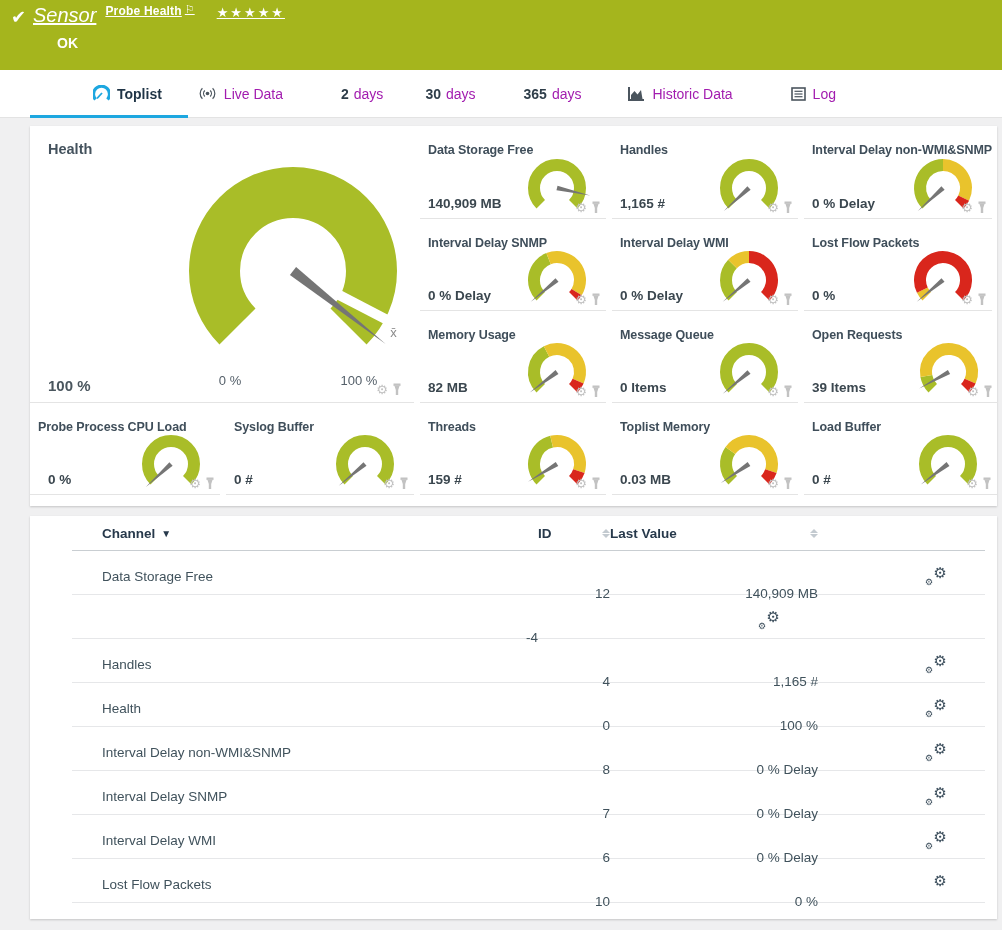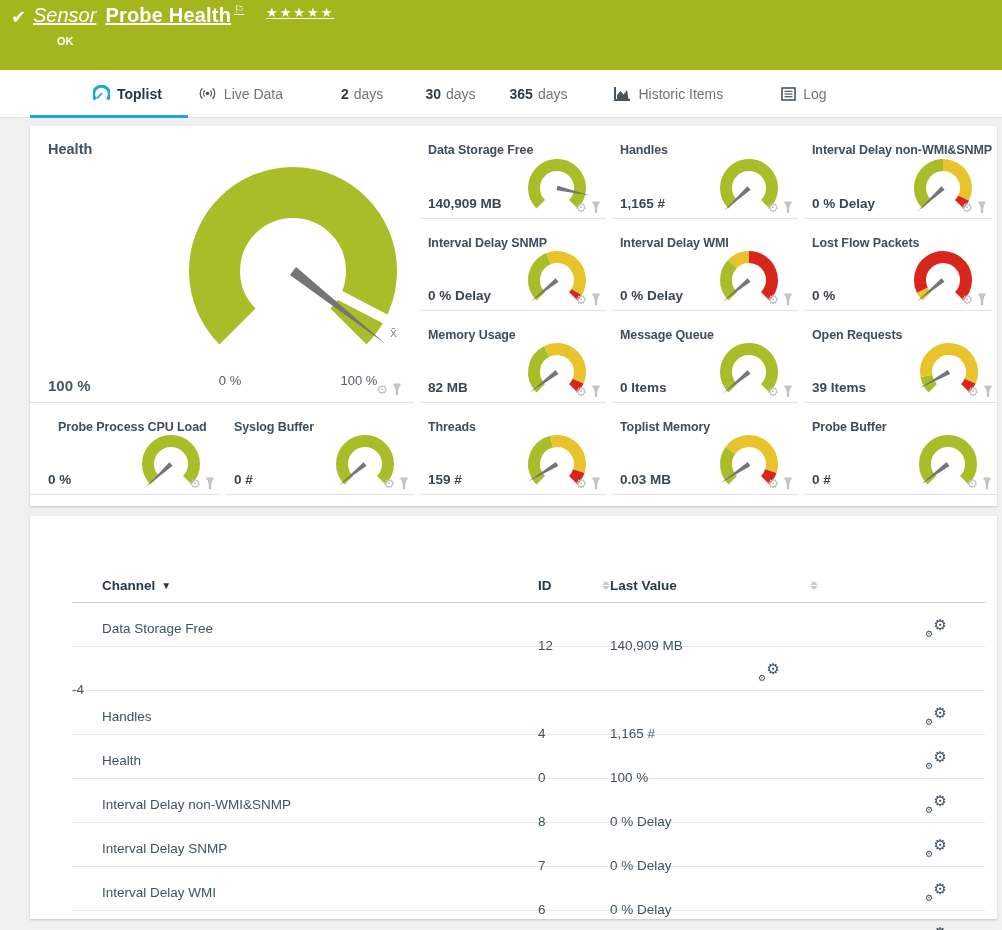--- a/index.html
+++ b/index.html
@@ -7,68 +7,68 @@
     width:1002px;height:930px;overflow:hidden;
     background:#f0f0f1;
     font-family:"Liberation Sans","DejaVu Sans",sans-serif;
     -webkit-font-smoothing:antialiased;
   }
   
   .topband{position:relative;height:70px;background:#a5b51d;color:#fff;}
   .topband .check{position:absolute;left:11px;top:6px;font-size:18px;font-weight:bold;}
   .titlerow{position:absolute;left:33px;top:4px;display:flex;align-items:flex-start;text-decoration:underline;}
   .kind{font-style:italic;font-size:20px;margin-right:9px;font-weight:300;}
-  .sensorname{font-size:20px;font-weight:bold;letter-spacing:.2px;}
+  .sensorname{font-size:12px;font-weight:bold;letter-spacing:.2px;}
   .flag{font-size:11px;margin-left:3px;margin-top:-1px;}
   .stars{font-size:13px;letter-spacing:2px;margin-left:22px;margin-top:1px;}
-  .statusok{position:absolute;left:57px;top:35px;font-size:11px;font-weight:bold;}
+  .statusok{position:absolute;left:57px;top:35px;font-size:14px;font-weight:bold;}
   
   .tabstrip{position:relative;height:47px;background:#fff;border-bottom:1px solid #e3e3e3;display:flex;align-items:center;}
   .tab{display:flex;align-items:center;height:100%;cursor:pointer;}
   .tab .ticon{display:flex;align-items:center;margin-right:7px;}
-  .tlabel{font-size:14px;color:#737373;}
+  .tlabel{font-size:14px;color:#a21caf;}
   .tnum{font-size:14px;font-weight:bold;color:#2e3d49;margin-right:5px;}
   .tnum:empty{display:none;margin:0;}
   .tab.active .tlabel{font-weight:bold;color:#1f3446;}
   .active-underline{position:absolute;left:30px;bottom:-1px;width:158px;height:3px;background:#1da7e0;}
-  .m1{margin-left:93px}.m2{margin-left:36px}.m3{margin-left:58px}.m4{margin-left:42px}.m5{margin-left:34px}.m6{margin-left:46px}.m7{margin-left:58px}
+  .m1{margin-left:93px}.m2{margin-left:36px}.m3{margin-left:58px}.m4{margin-left:42px}.m5{margin-left:48px}.m6{margin-left:46px}.m7{margin-left:58px}
   
   .card{background:#fff;margin-left:30px;width:967px;box-shadow:0 1px 2px rgba(0,0,0,.18);}
   .card1{margin-top:8px;padding-bottom:11px;}
   .topgrid{display:grid;grid-template-columns:390px 192px 192px auto;grid-template-rows:93px 92px 92px;}
   .botgrid{display:grid;grid-template-columns:196px 194px 192px 192px auto;grid-template-rows:92px;}
   .cell{position:relative;border-bottom:1px solid #e4e4e4;margin-right:6px;padding:17px 0 0 8px;}
   .cell:last-child{margin-right:0;}
   .cell-title{font-size:12.5px;font-weight:bold;color:#3f4e5a;letter-spacing:-.1px;white-space:nowrap;overflow:hidden;}
   .cell-value{position:absolute;left:8px;bottom:7px;font-size:13.5px;font-weight:bold;color:#3b474f;}
-  .pad18{padding-left:28px;}
+  .pad18{padding-left:8px;}
   .pad18 .cell-value{left:18px;}
   .cell-gauge{position:absolute;right:14px;bottom:0px;}
   .cell-icons{position:absolute;right:5px;bottom:4px;display:flex;align-items:center;gap:4px;color:#c2c2c2;}
   .gear-glyph{font-size:13px;line-height:1;}
   
   .health{position:relative;grid-row:1/4;grid-column:1;border-bottom:1px solid #e4e4e4;margin-right:6px;}
   .health-title{position:absolute;left:18px;top:15px;font-size:14.5px;font-weight:bold;color:#44525d;}
   .health-value{position:absolute;left:18px;bottom:8px;font-size:15px;font-weight:bold;color:#4a565e;}
   .axis-label{position:absolute;bottom:14px;font-size:13px;color:#55606a;text-align:center;}
   .axis-min{left:175px;width:50px;}
   .axis-max{left:300px;width:58px;}
   .health-icons{position:absolute;right:12px;bottom:6px;display:flex;align-items:center;gap:4px;color:#c2c2c2;}
   .biggauge{position:absolute;left:118px;top:-2px;}
   
-  .card2{margin-top:10px;height:403px;padding-top:52px;box-sizing:border-box;}
+  .card2{margin-top:10px;height:403px;box-sizing:border-box;}
   .ctable{margin:0 12px 0 42px;}
   .trow{display:grid;grid-template-columns:466px 72px 208px auto;align-items:center;}
   .thead{height:34px;border-bottom:1px solid #c9ced2;}
   .thead .hc{font-size:13.5px;font-weight:bold;color:#27394b;display:flex;align-items:center;}
   .hc-channel{padding-left:30px;}
   .hc-right{justify-content:space-between;}
   .drow{height:43px;border-bottom:1px solid #e6e7e9;font-size:13.5px;color:#40525c;}
   .c-channel{padding-left:30px;}
-  .c-right{margin-top:35px;}
+  .c-right{text-align:right;margin-top:35px;}
   .c-gear{display:flex;justify-content:flex-end;padding-right:38px;}
   .ddarrow{font-size:10px;color:#27394b;margin-left:6px;}
   .sorticon{display:inline-flex;flex-direction:column;margin-left:6px;gap:1px;}
   .sorticon i{width:0;height:0;border-left:4px solid transparent;border-right:4px solid transparent;}
   .sorticon .up{border-bottom:4px solid #c3cad0;}
   .sorticon .dn{border-top:4px solid #c3cad0;}
   .dgear{position:relative;width:22px;height:20px;color:#3d4f5d;}
   .dgear .g1{position:absolute;right:0;top:-2px;font-size:15px;}
   .dgear .g2{position:absolute;left:0;bottom:-1px;font-size:9px;}
   .pin-svg{display:block;}
@@ -125,21 +125,21 @@
   </div>
   <div class="tab m6">
     <span class="ticon">
       <svg width="18" height="16" viewBox="0 0 18 16">
           <line x1="2" y1="1" x2="2" y2="14" stroke="#4b555e" stroke-width="2"></line>
           <line x1="1" y1="14" x2="17" y2="14" stroke="#4b555e" stroke-width="2"></line>
           <polygon points="4,13 4,9 7.5,5 10.5,8.5 14,4 15.5,13" fill="#4b555e"></polygon>
         </svg>
     </span>
 
-    <span class="tlabel">Historic Items</span>
+    <span class="tlabel">Historic Data</span>
   </div>
   <div class="tab m7">
     <span class="ticon">
       <svg width="15" height="14" viewBox="0 0 15 14">
           <rect x="1" y="1" width="13" height="12" fill="none" stroke="#4b555e" stroke-width="1.6"></rect>
           <line x1="3.5" y1="4.3" x2="11.5" y2="4.3" stroke="#4b555e" stroke-width="1.2"></line>
           <line x1="3.5" y1="7" x2="11.5" y2="7" stroke="#4b555e" stroke-width="1.2"></line>
           <line x1="3.5" y1="9.7" x2="11.5" y2="9.7" stroke="#4b555e" stroke-width="1.2"></line>
         </svg>
     </span>
@@ -390,21 +390,21 @@
     <div class="cell-icons">
       <span class="gear-glyph">⚙</span>
       <svg class="pin-svg" width="10" height="13" viewBox="0 0 10 13">
             <rect x="1.5" y="0.5" width="7" height="2.4" fill="currentColor"></rect>
             <polygon points="2.5,2.9 7.5,2.9 6.2,7 6.2,12 3.8,12 3.8,7" fill="currentColor"></polygon>
           </svg>
     </div>
   </div>
 
   <div class="cell">
-    <div class="cell-title">Probe Buffer</div>
+    <div class="cell-title">Load Buffer</div>
     <svg class="cell-gauge" width="68" height="62" viewBox="0 0 68 62">
           <path d="M 16.736544032709407 48.2634559672906 A 23 23 0 1 1 49.26345596729061 48.263455967290575" fill="none" stroke="#a9bd28" stroke-width="12"></path>
           <polygon points="31.55899145921788,30.080756819630984 34.44100854078212,33.919243180369016 5.810721611438922,52.41428766108005" fill="#757575" stroke-linejoin="round"></polygon>
         </svg>
     <div class="cell-value">0 #</div>
     <div class="cell-icons">
       <span class="gear-glyph">⚙</span>
       <svg class="pin-svg" width="10" height="13" viewBox="0 0 10 13">
             <rect x="1.5" y="0.5" width="7" height="2.4" fill="currentColor"></rect>
             <polygon points="2.5,2.9 7.5,2.9 6.2,7 6.2,12 3.8,12 3.8,7" fill="currentColor"></polygon>

